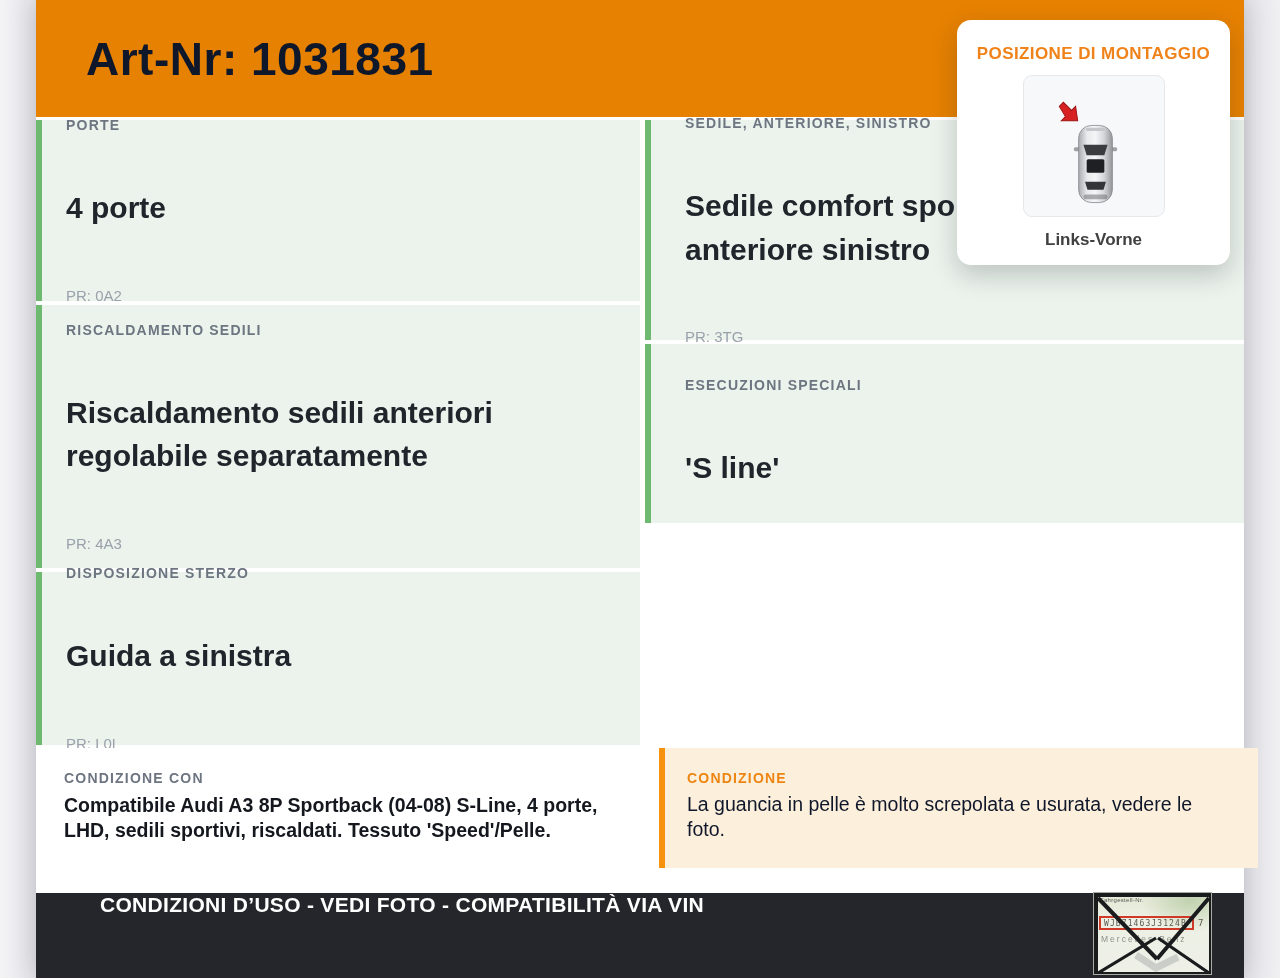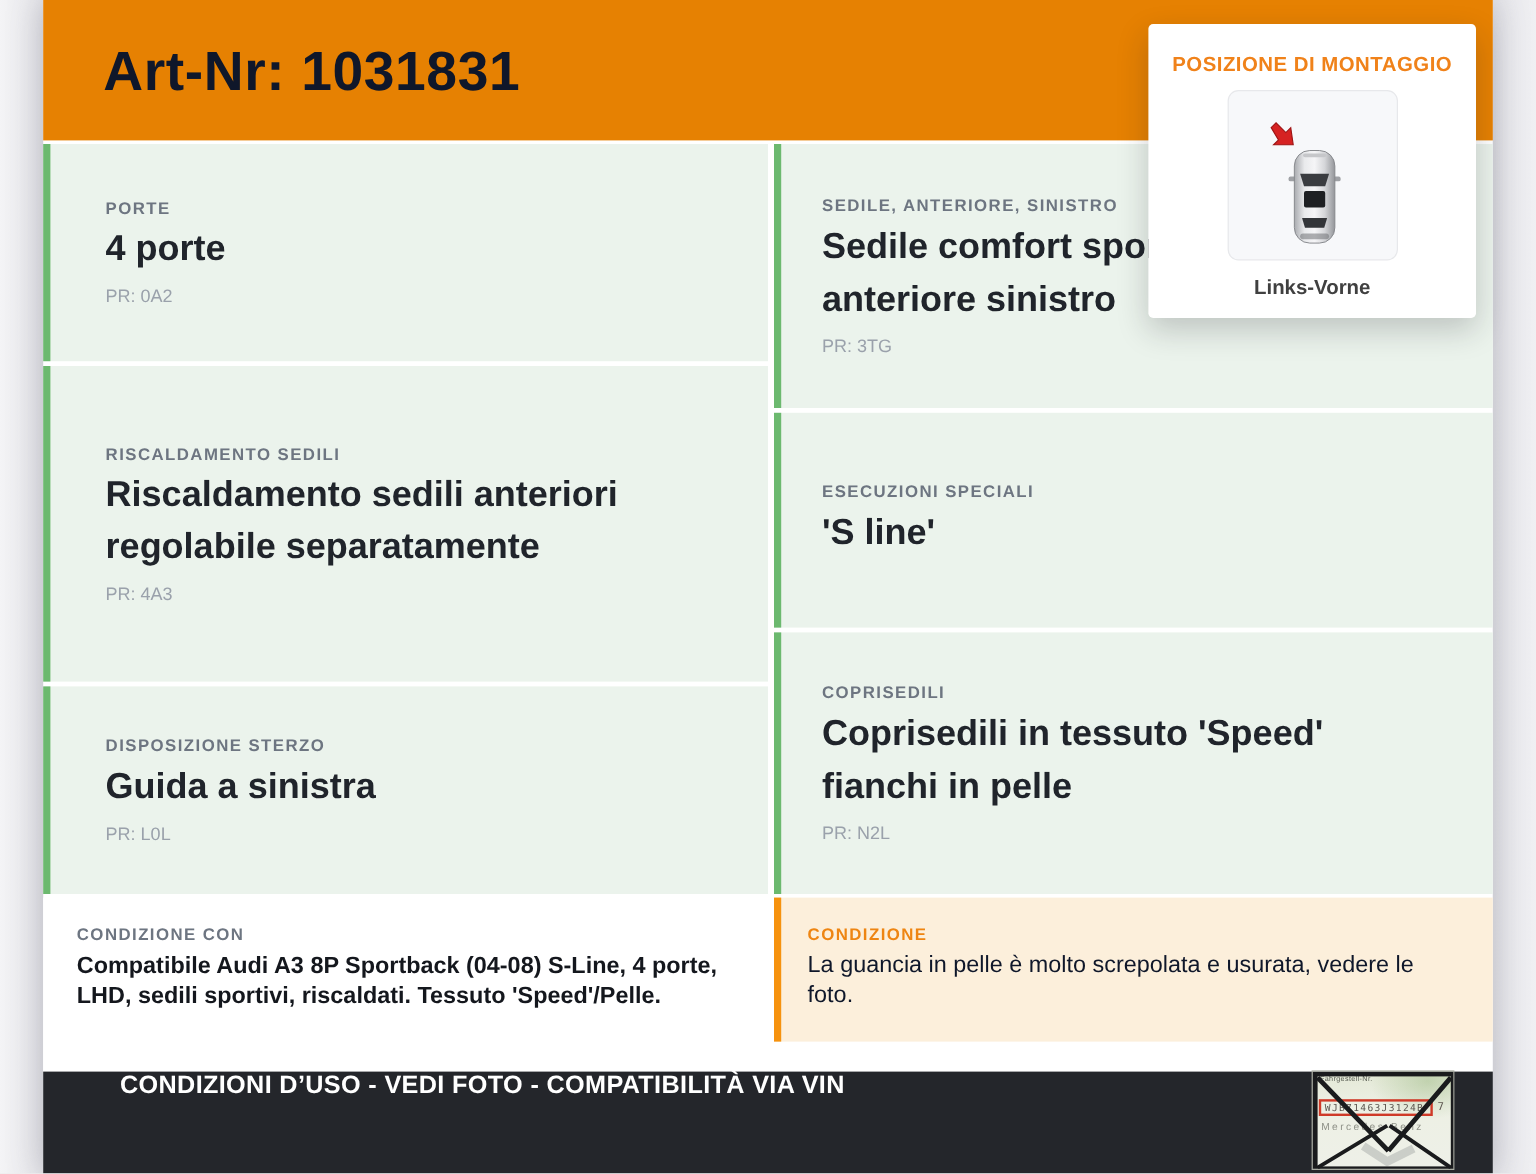--- a/index.html
+++ b/index.html
@@ -10,46 +10,46 @@
     box-shadow:0 0 26px rgba(90,90,105,.35);}
 
   
   .hdr{position:absolute;left:0;top:0;width:1208px;height:117px;background:#e68102;
     display:flex;align-items:center;}
   .hdr h1{margin:0 0 0 50px;font-size:46px;font-weight:700;color:#0f172a;letter-spacing:.5px;}
 
   
   .card{position:absolute;box-sizing:border-box;display:flex;flex-direction:column;
     justify-content:center;background:#ebf3ec;border-left:6px solid #6cb96f;
-    padding:0 18px 0 46px;}
+    padding:0 18px 0 24px;gap:48px;}
   .card.rcol{padding-left:34px;}
   .attr-label{font-size:14px;font-weight:700;color:#6d7581;letter-spacing:1.2px;}
   .attr-value{font-size:30px;font-weight:700;color:#20242b;line-height:1.45;
     max-width:440px;margin-top:5px;}
   .attr-pr{font-size:15px;color:#9aa1ab;margin-top:9px;}
 
   
   .compat{position:absolute;left:0;top:748px;width:604px;height:145px;background:#fff;
     box-sizing:border-box;padding:22px 30px 0 28px;}
   .compat .attr-label{color:#6d7581;}
   .compat-text{font-size:19.5px;font-weight:700;color:#14171d;line-height:1.26;
     max-width:560px;margin-top:7px;}
-  .cond{position:absolute;left:609px;top:748px;width:599px;height:120px;background:#fcefdb;
+  .cond{position:absolute;left:623px;top:748px;width:599px;height:120px;background:#fcefdb;
     border-left:6px solid #f6920e;box-sizing:border-box;padding:22px 24px 0 22px;}
   .cond-label{font-size:14px;font-weight:700;color:#ee8512;letter-spacing:1.2px;}
   .cond-text{font-size:19.5px;color:#0f172a;line-height:1.3;max-width:555px;margin-top:6px;}
 
   
   .ftr{position:absolute;left:0;top:893px;width:1208px;height:85px;background:#24262b;
     display:flex;align-items:flex-start;}
   .ftr-text{margin-left:64px;font-size:21px;font-weight:700;color:#fff;letter-spacing:.3px;}
 
   
   .pos-card{position:absolute;left:921px;top:20px;width:273px;height:245px;background:#fff;
-    border-radius:4px;box-shadow:0 10px 26px rgba(30,30,40,.22);text-align:center;
+    border-radius:14px;box-shadow:0 10px 26px rgba(30,30,40,.22);text-align:center;
     box-sizing:border-box;padding-top:24px;}
   .pos-title{font-size:17px;font-weight:700;color:#f0821a;letter-spacing:.4px;}
   .pos-imgbox{position:relative;width:140px;height:140px;margin:11px auto 0;
     background:#f7f8fa;border:1px solid #e7e8eb;border-radius:9px;}
   .car{position:absolute;left:49px;top:47px;width:45px;height:82px;}
   .arrow{position:absolute;left:33px;top:24px;width:25px;height:25px;}
   .pos-label{font-size:17px;font-weight:700;color:#404040;margin-top:13px;}
 
   
   .reg{position:absolute;left:1057px;top:892px;width:119px;height:83px;
@@ -99,25 +99,20 @@
       <div class="attr-label">SEDILE, ANTERIORE, SINISTRO</div>
       <div class="attr-value">Sedile comfort sportivo anteriore sinistro</div>
       <div class="attr-pr">PR: 3TG</div>
     </section>
 
     <section class="card rcol" style="left:609px;top:344px;width:599px;height:179px">
       <div class="attr-label">ESECUZIONI SPECIALI</div>
       <div class="attr-value">'S line'</div>
     </section>
 
-    <section class="card rcol" style="left:609px;top:527px;width:599px;height:218px">
-      <div class="attr-label">COPRISEDILI</div>
-      <div class="attr-value">Coprisedili in tessuto 'Speed' fianchi in pelle</div>
-      <div class="attr-pr">PR: N2L</div>
-    </section>
 
     <section class="compat">
       <div class="attr-label">CONDIZIONE CON</div>
       <div class="compat-text">Compatibile Audi A3 8P Sportback (04-08) S-Line, 4 porte, LHD, sedili sportivi, riscaldati. Tessuto 'Speed'/Pelle.</div>
     </section>
 
     <section class="cond">
       <div class="cond-label">CONDIZIONE</div>
       <div class="cond-text">La guancia in pelle è molto screpolata e usurata, vedere le foto.</div>
     </section>

